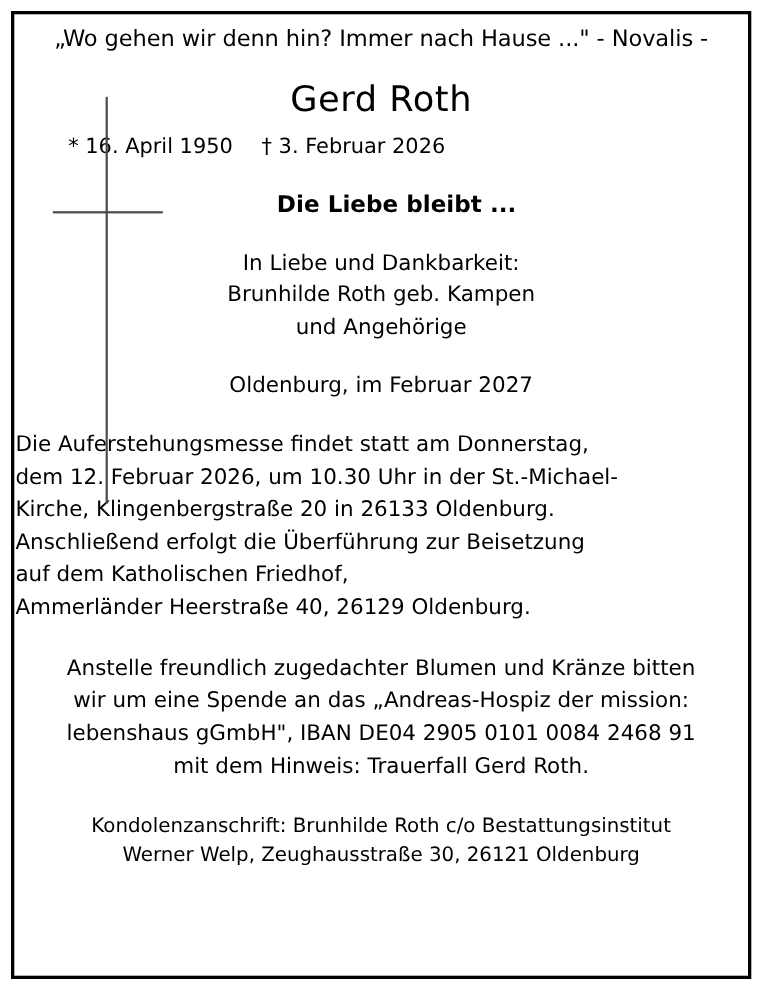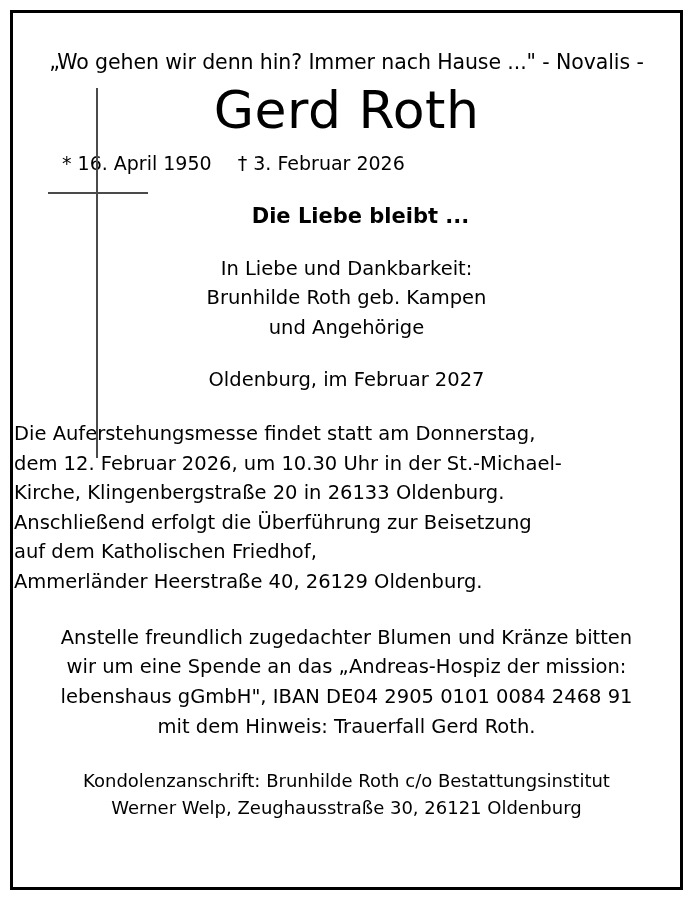--- a/index.html
+++ b/index.html
@@ -36,29 +36,29 @@
     left: 14px;
     top: 14px;
     right: 14px;
     bottom: 14px;
     box-sizing: border-box;
   }
   .quote {
     text-align: center;
     font-size: 20.5px;
     line-height: 1.2;
-    margin-top: 36px;
+    margin-top: 9px;
     white-space: nowrap;
     letter-spacing: -0.1px;
   }
   .name {
     text-align: center;
-    font-size: 52px;
+    font-size: 32px;
     line-height: 1.05;
-    margin-top: 8px;
+    margin-top: 26px;
     font-weight: normal;
     letter-spacing: 0.5px;
   }
   .dates {
     font-size: 19px;
     margin-top: 15px;
     padding-left: 48px;
   }
   .dates .gap {
     display: inline-block;

